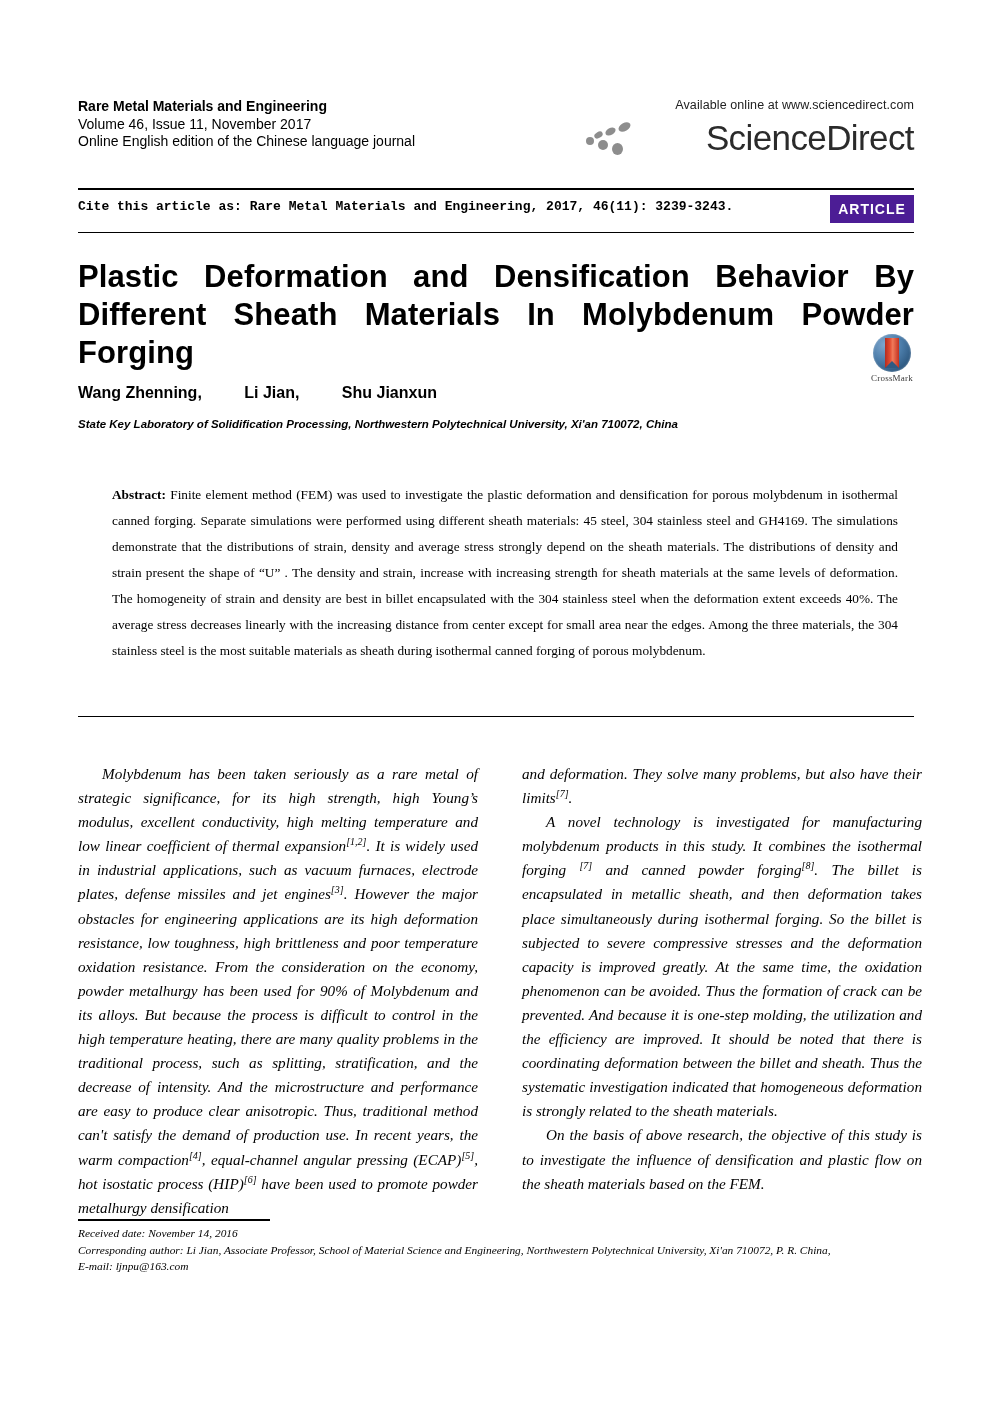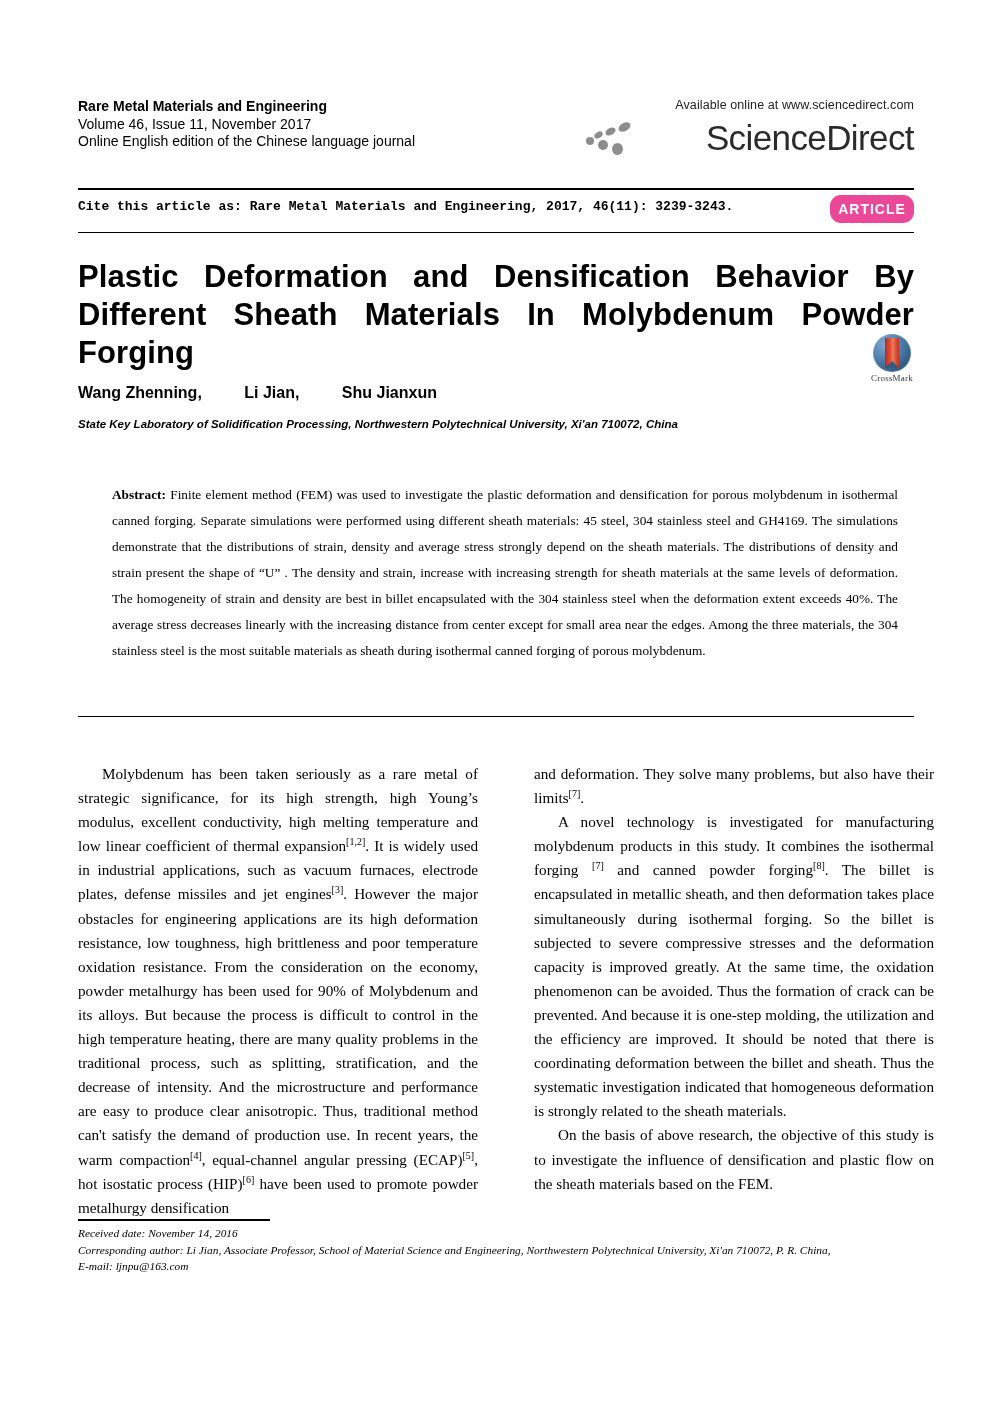--- a/index.html
+++ b/index.html
@@ -114,30 +114,29 @@
     font-weight: bold;
     font-size: 13px;
     color: #000;
   }
   .article-badge {
     position: absolute;
     right: 0;
     top: 0;
     width: 84px;
     height: 28px;
-    background: #ec4899;
+    background: #4c1d95;
     color: #ffffff;
     font-family: "Liberation Sans", sans-serif;
     font-weight: bold;
     font-size: 14px;
     letter-spacing: 1px;
     display: flex;
     align-items: center;
     justify-content: center;
-    border-radius: 11px;
   }
 
   
   .title-area {
     position: absolute;
     left: 78px;
     top: 258px;
     width: 836px;
   }
   .article-title {
@@ -270,21 +269,22 @@
   }
 
   
   .body-cols {
     position: absolute;
     left: 78px;
     top: 762px;
     width: 836px;
     height: 440px;
     display: flex;
-    gap: 56px;
+    gap: 44px;
+    font-style: italic;
   }
   .col {
     width: 400px;
     flex: none;
   }
   .col p {
     margin: 0;
     font-family: "Liberation Serif", serif;
     font-size: 15.2px;
     line-height: 24.1px;

